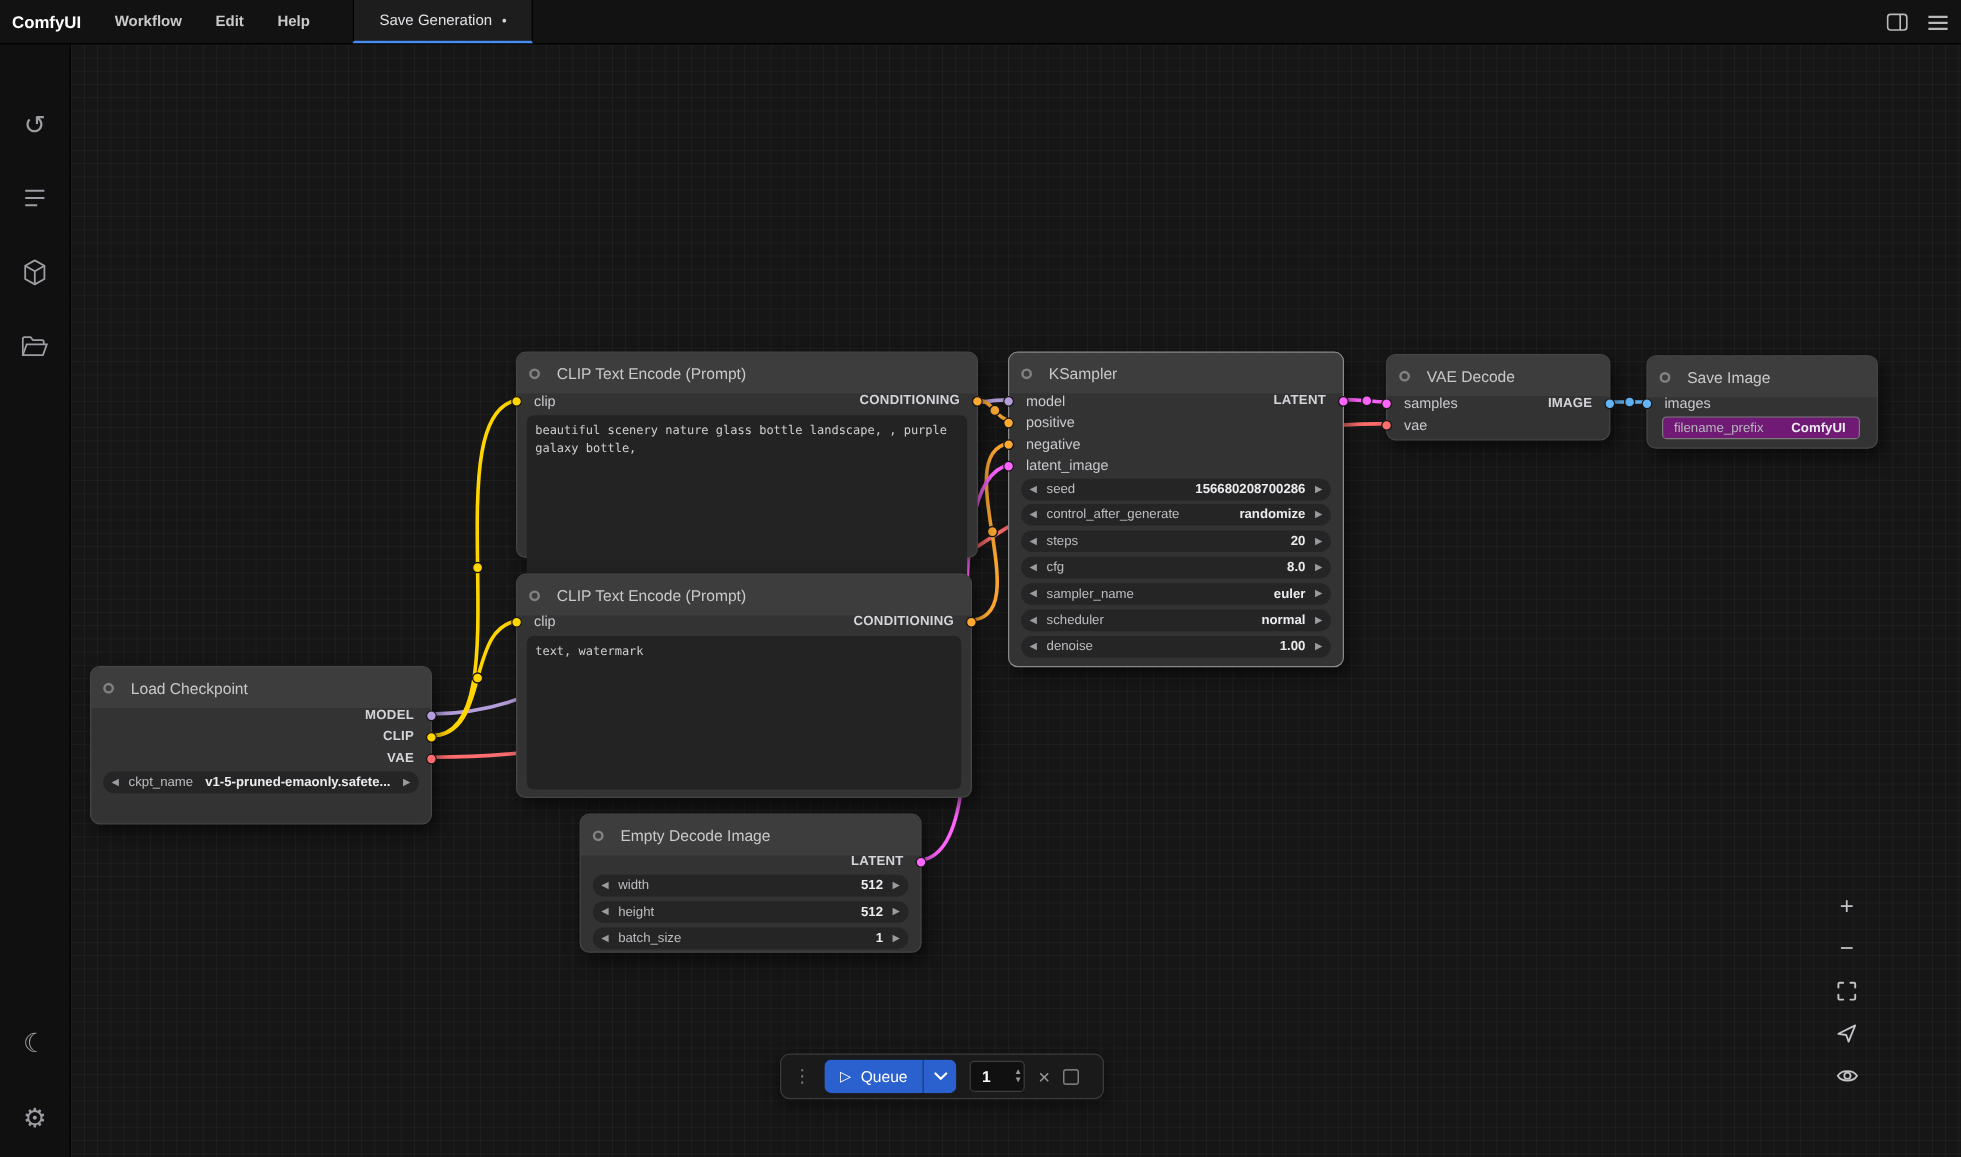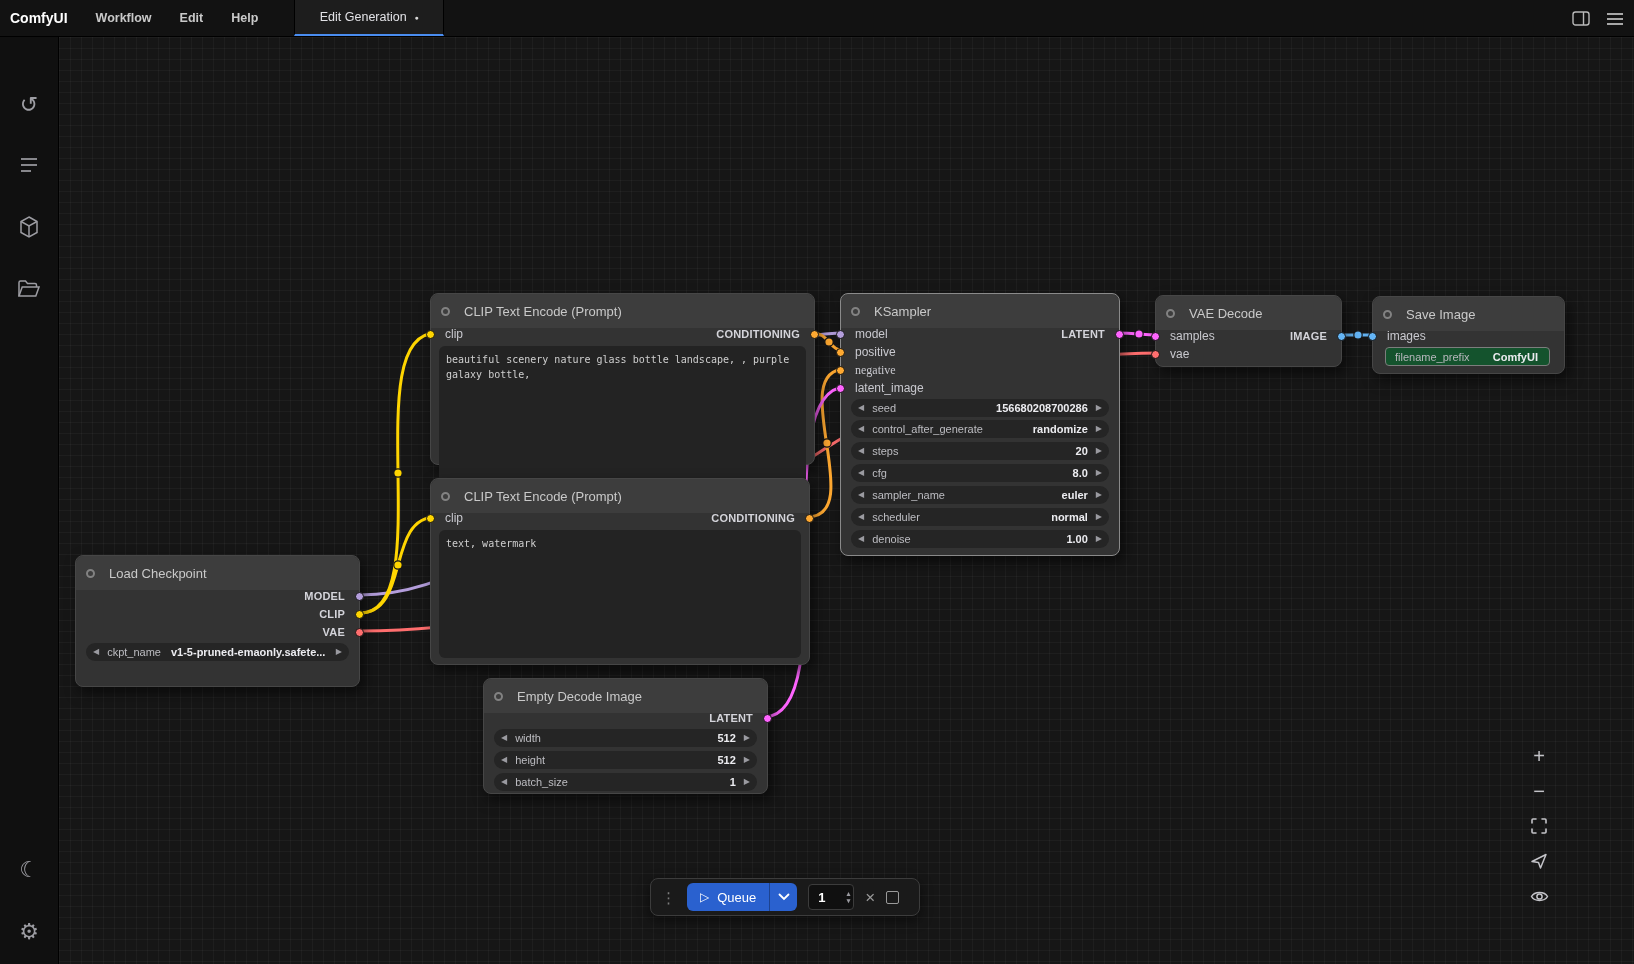--- a/index.html
+++ b/index.html
@@ -59,21 +59,21 @@
     border-radius:9px; display:flex; align-items:center; padding:0 7px; font-size:11px;
     color:#bdbdc2; }
   .w-arrow { color:#9a9aa0; font-size:8px; line-height:1; flex:none; }
   .w-label { margin-left:8px; white-space:nowrap; }
   .w-value { margin-left:auto; margin-right:8px; color:#ececf0; font-weight:700; white-space:nowrap; }
   .w-value.left { margin-left:10px; margin-right:0; }
   .w-arrow.end { margin-left:auto; }
   .prompt-box { position:absolute; background:#232323; border-radius:6px; padding:6px 7px;
     font-family:"DejaVu Sans Mono", monospace; font-size:10px; line-height:1.5; color:#cfcfcf;
     overflow:hidden; }
-  .field-widget { position:absolute; height:19px; background:#14532d; border:1px solid #7d7d7d;
+  .field-widget { position:absolute; height:19px; background:#701a75; border:1px solid #7d7d7d;
     border-radius:4px; display:flex; align-items:center; padding:0 9px; font-size:11px;
     color:#b7b7bc; }
   .field-widget .w-value { margin-right:2px; }
 
   
   .queue-bar { position:absolute; left:650px; top:878px; width:270px; height:38px; background:#1a1a1a;
     border:1px solid #3c3c3c; border-radius:8px; display:flex; align-items:center; gap:11px;
     padding:0 10px; z-index:20; box-shadow:0 4px 12px rgba(0,0,0,.5); }
   .grip { color:#7d7d7d; font-size:15px; line-height:1; }
   .queue-btn { height:28px; display:flex; align-items:stretch; border-radius:6px; overflow:hidden; }
@@ -99,21 +99,21 @@
 </style>
 </head>
 <body>
 
 <div class="topbar">
   <div class="logo">ComfyUI</div>
   <div class="menu-item">Workflow</div>
   <div class="menu-item">Edit</div>
   <div class="menu-item">Help</div>
   <div class="tab">
-    <span class="tab-label">Edit Generation</span>
+    <span class="tab-label">Save Generation</span>
     <span class="tab-dot">●</span>
   </div>
   <div class="topbar-right">
     <span style="display:flex;">
       <svg width="18" height="17" viewBox="0 0 18 17" fill="none" stroke="#b9b9b9" stroke-width="1.4">
         <rect x="1" y="2" width="16" height="13" rx="2.5"></rect>
           <line x1="11.5" y1="2" x2="11.5" y2="15"></line>
       </svg>
     </span>
     <span style="display:flex;">
@@ -271,21 +271,21 @@
     <span class="collapse-dot"></span>
     <span class="node-title">KSampler</span>
   </div>
   <div class="port-row" style="top:31px;">
     <span class="in-label">model</span>
     <span class="out-label">LATENT</span>
   </div>
   <div class="port-row" style="top:49px;">
       <span class="in-label">positive</span>
     </div>
-  <div class="port-row" style="top:67px;font-family:Liberation Serif, serif;">
+  <div class="port-row" style="top:67px;">
       <span class="in-label">negative</span>
     </div>
   <div class="port-row" style="top:85px;">
       <span class="in-label">latent_image</span>
     </div>
   <span class="pdot in c-model" style="top:36px;"></span>
   <span class="pdot in c-cond" style="top:54px;"></span>
   <span class="pdot in c-cond" style="top:72px;"></span>
   <span class="pdot in c-latent" style="top:90px;"></span>
   <span class="pdot out c-latent" style="top:36px;"></span>

